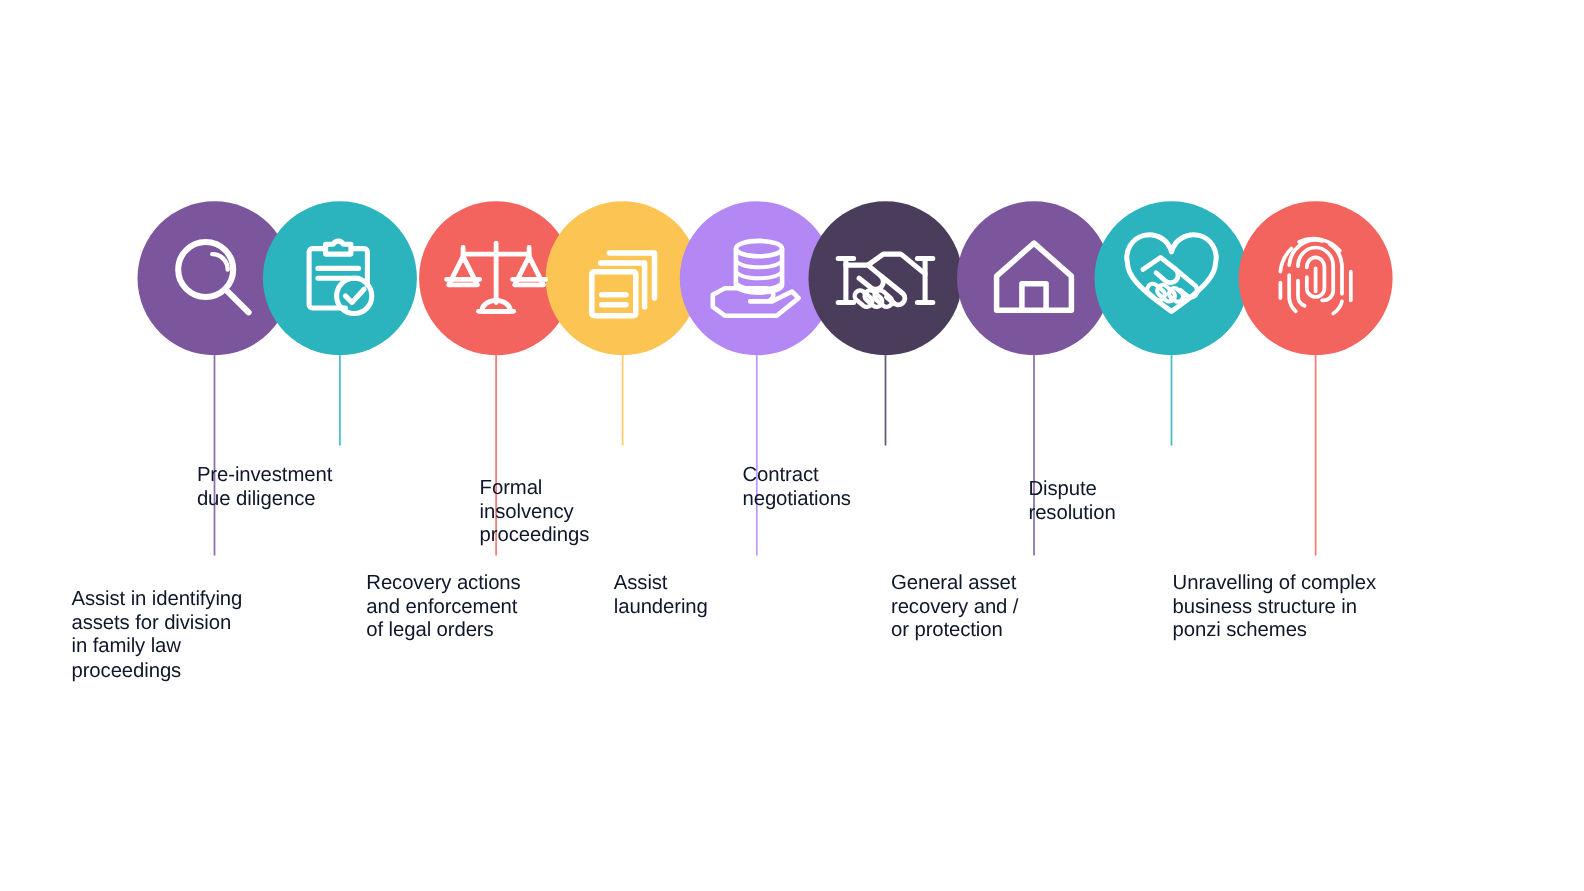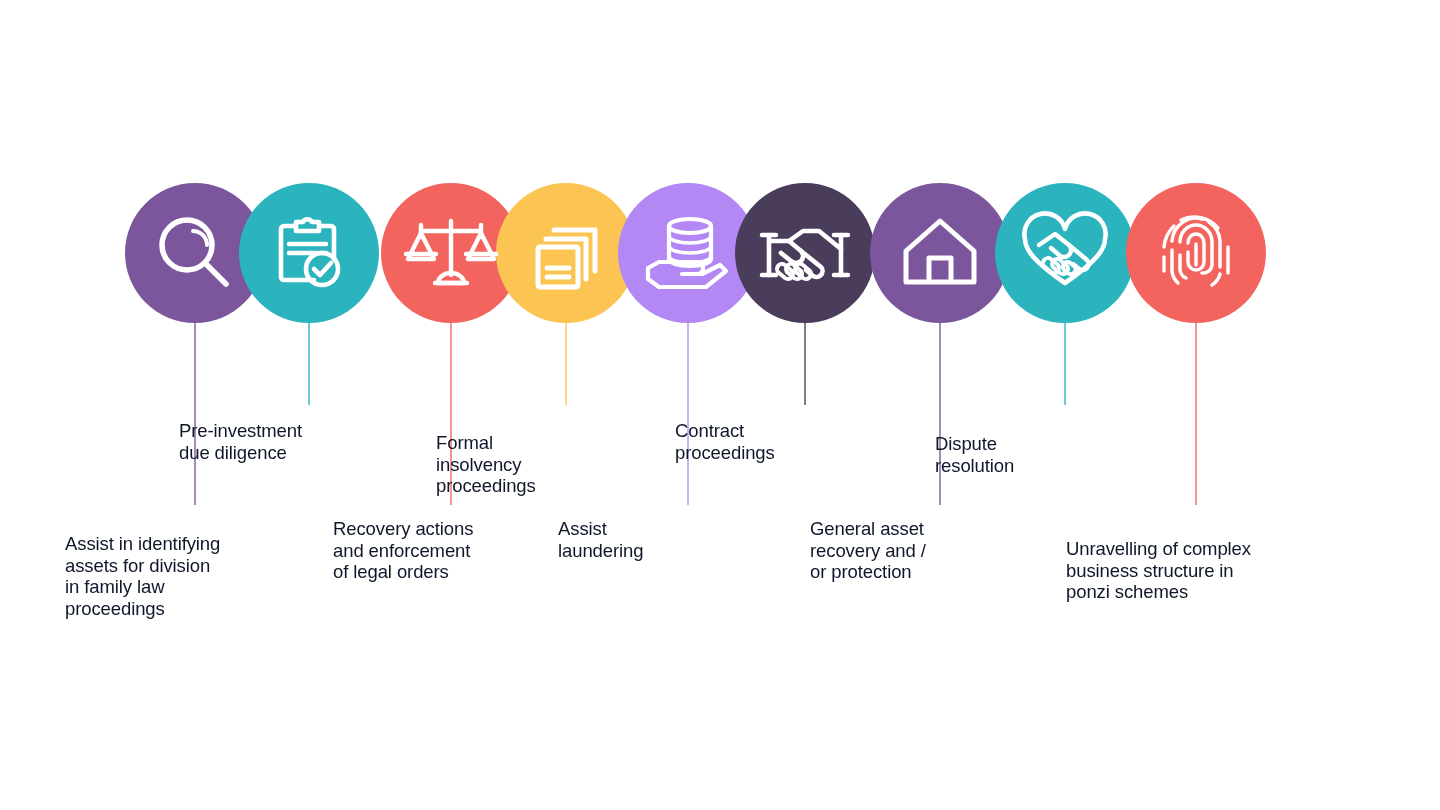--- a/index.html
+++ b/index.html
@@ -173,24 +173,24 @@
 due diligence</div>
       <div class="label lower" style="left: 333px; top: 518px; width: 260px;">Recovery actions
 and enforcement
 of legal orders</div>
       <div class="label upper" style="left: 436px; top: 432px; width: 260px;">Formal
 insolvency
 proceedings</div>
       <div class="label lower" style="left: 558px; top: 518px; width: 260px;">Assist
 laundering</div>
       <div class="label upper" style="left: 675px; top: 420px; width: 260px;">Contract
-proceedings</div>
+negotiations</div>
       <div class="label lower" style="left: 810px; top: 518px; width: 260px;">General asset
 recovery and /
 or protection</div>
       <div class="label upper" style="left: 935px; top: 433px; width: 260px;">Dispute
 resolution</div>
-      <div class="label lower" style="left: 1066px; top: 518px; width: 260px; margin-top: 20px;">Unravelling of complex
+      <div class="label lower" style="left: 1066px; top: 518px; width: 260px;">Unravelling of complex
 business structure in
 ponzi schemes</div>
     </div>
 
 </div>
 
 </body></html>

